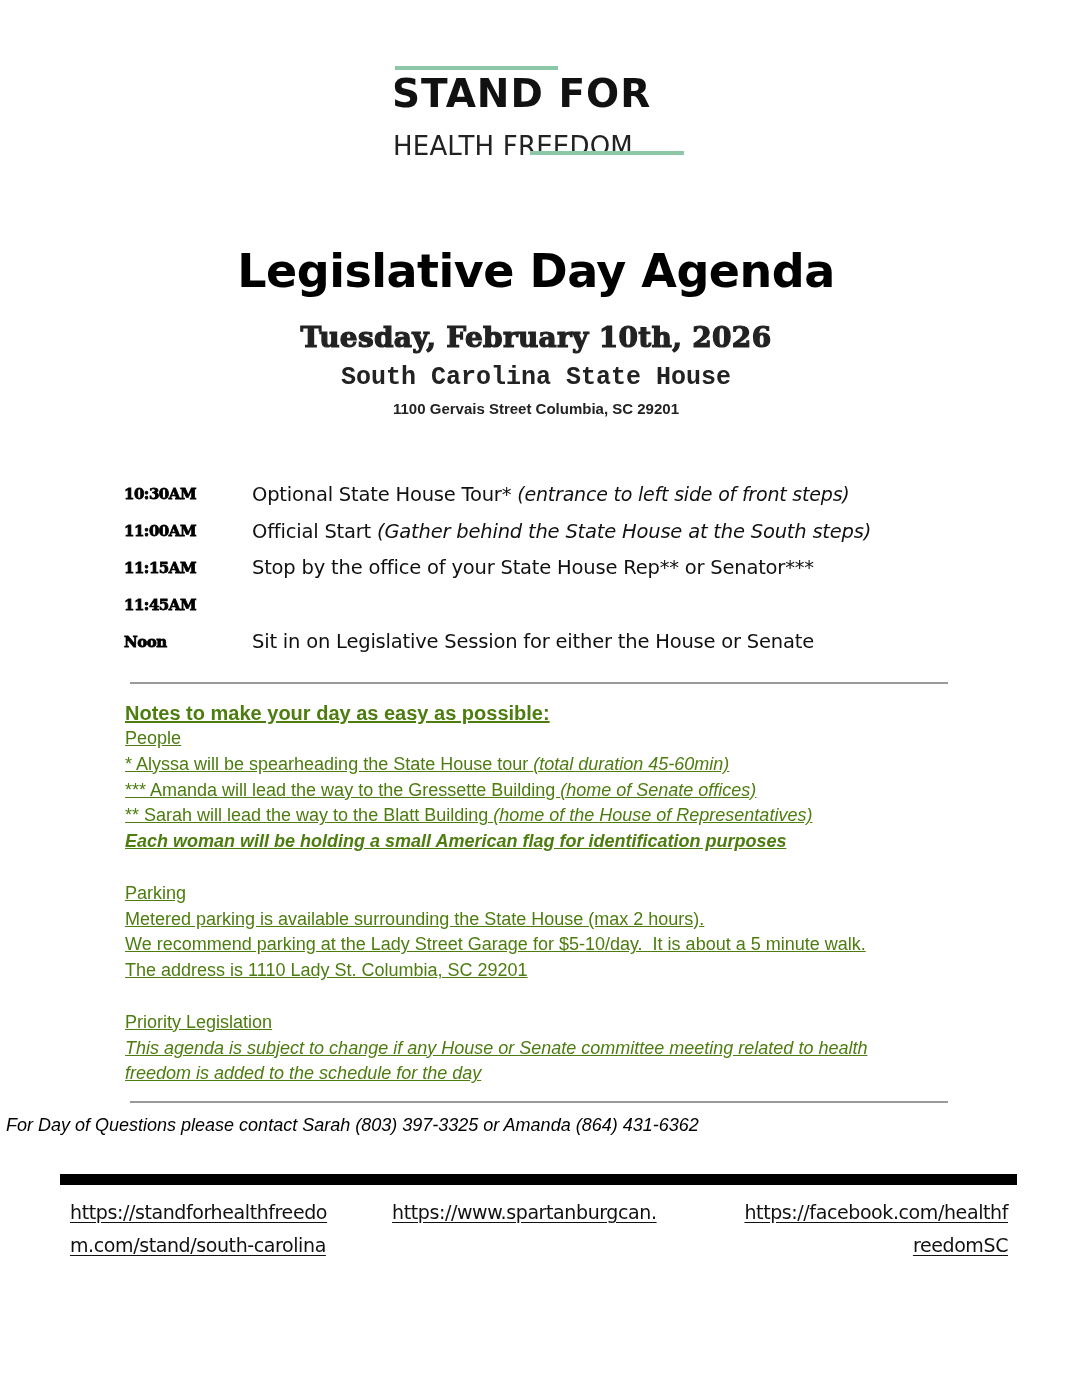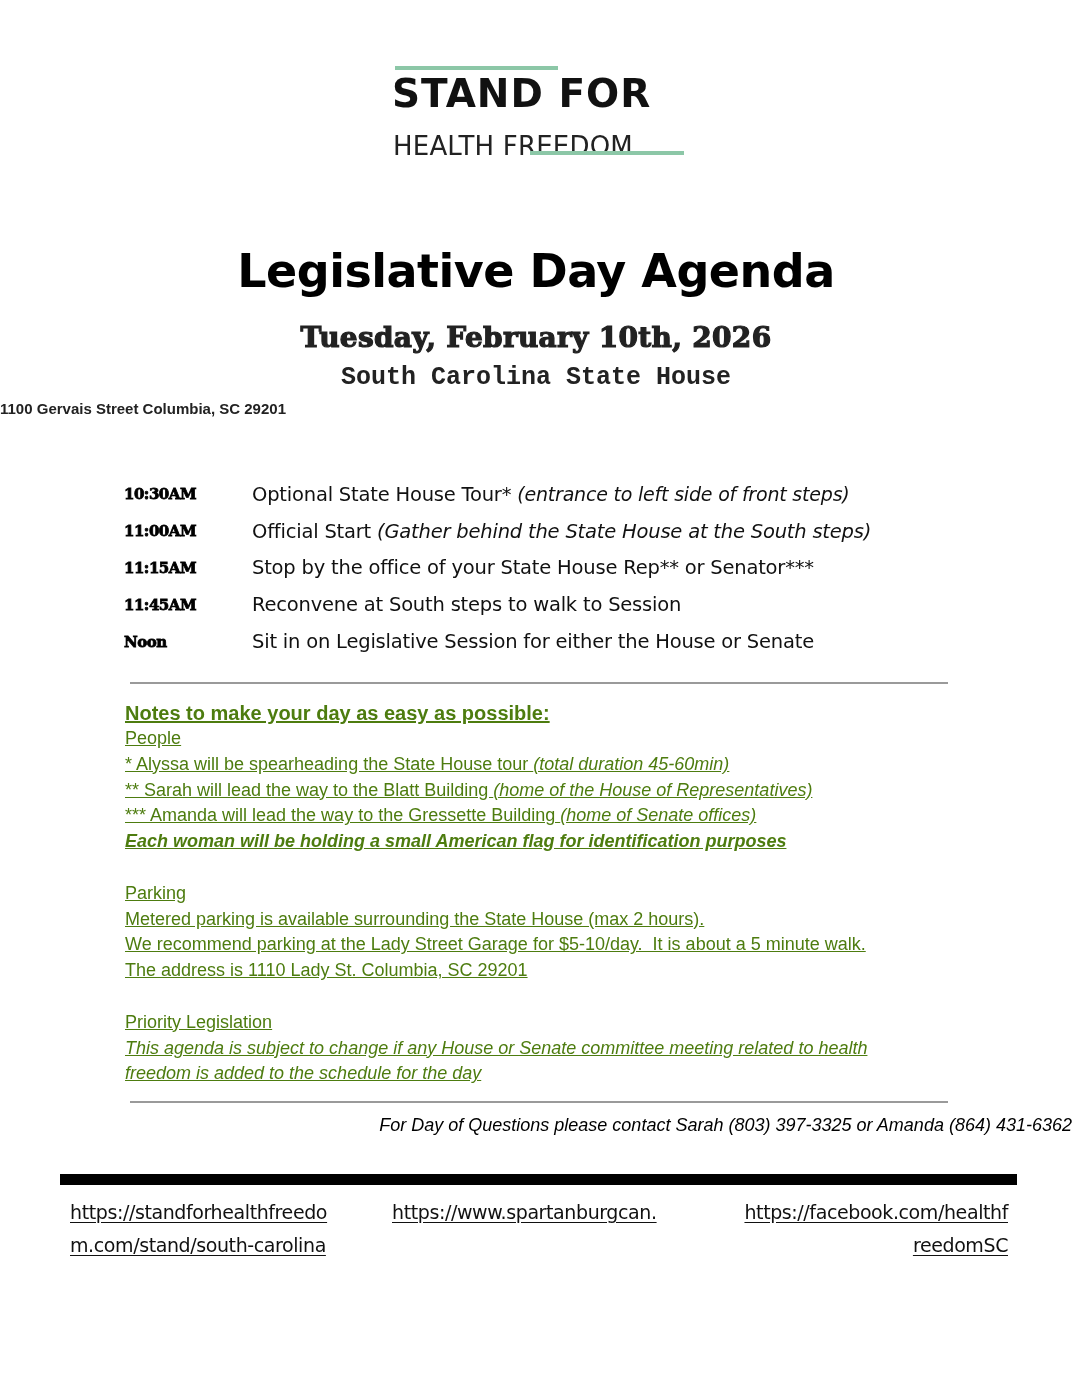--- a/index.html
+++ b/index.html
@@ -102,21 +102,21 @@
       font-weight: bold;
       font-size: 25px;
       line-height: 32px;
       color: #222;
     }
     .address {
       position: absolute;
       left: 0;
       width: 1072px;
       top: 399px;
-      text-align: left;
+      text-align: center;
       font-family: "Liberation Sans", sans-serif;
       font-weight: bold;
       font-size: 15px;
       line-height: 20px;
       color: #222;
     }
 
     
     .schedule {
       position: absolute;
@@ -193,21 +193,21 @@
     }
     .gap {
       height: 25.8px;
     }
 
     .contact {
       position: absolute;
       left: 0;
       width: 1072px;
       top: 1112px;
-      text-align: right;
+      text-align: left;
       font-family: "Liberation Sans", sans-serif;
       font-style: italic;
       font-size: 18px;
       line-height: 26px;
       padding-left: 6px;
       box-sizing: border-box;
     }
 
     .thick-rule {
       position: absolute;
@@ -259,36 +259,35 @@
   <div class="sched-row">
     <span class="sched-time">11:00AM</span>
     <span class="sched-desc"><span>Official Start </span><span class="sched-note large">(Gather behind the State House at the South steps)</span></span>
   </div>
   <div class="sched-row">
     <span class="sched-time">11:15AM</span>
     <span class="sched-desc">Stop by the office of your State House Rep** or Senator***</span>
   </div>
   <div class="sched-row">
     <span class="sched-time">11:45AM</span>
-    <span class="sched-desc">Reconvene at South steps to walk to Session</span>
   </div>
   <div class="sched-row">
     <span class="sched-time">Noon</span>
     <span class="sched-desc">Sit in on Legislative Session for either the House or Senate</span>
   </div>
 </div>
 
 <div class="rule" style="top:682px;"></div>
 
 <div class="notes">
   <div class="notes-heading">Notes to make your day as easy as possible:</div>
   <div class="sub-heading">People</div>
   <div class="line"><span>* Alyssa will be spearheading the State House tour </span><span class="it">(total duration 45-60min)</span></div>
+  <div class="line"><span>*** Amanda will lead the way to the Gressette Building </span><span class="it">(home of Senate offices)</span></div>
   <div class="line"><span>** Sarah will lead the way to the Blatt Building </span><span class="it">(home of the House of Representatives)</span></div>
-  <div class="line"><span>*** Amanda will lead the way to the Gressette Building </span><span class="it">(home of Senate offices)</span></div>
   <div class="line bi">Each woman will be holding a small American flag for identification purposes</div>
   <div class="gap"></div>
   <div class="sub-heading">Parking</div>
   <div class="line">Metered parking is available surrounding the State House (max 2 hours).</div>
   <div class="line" style="white-space:pre;">We recommend parking at the Lady Street Garage for $5-10/day.  It is about a 5 minute walk.</div>
   <div class="line">The address is 1110 Lady St. Columbia, SC 29201</div>
   <div class="gap"></div>
   <div class="sub-heading">Priority Legislation</div>
   <div class="line it">This agenda is subject to change if any House or Senate committee meeting related to health</div>
   <div class="line it">freedom is added to the schedule for the day</div>

